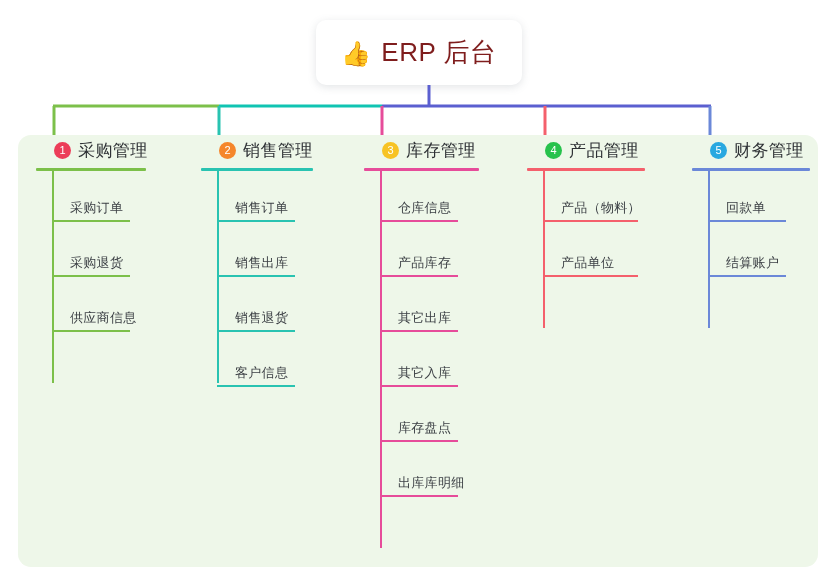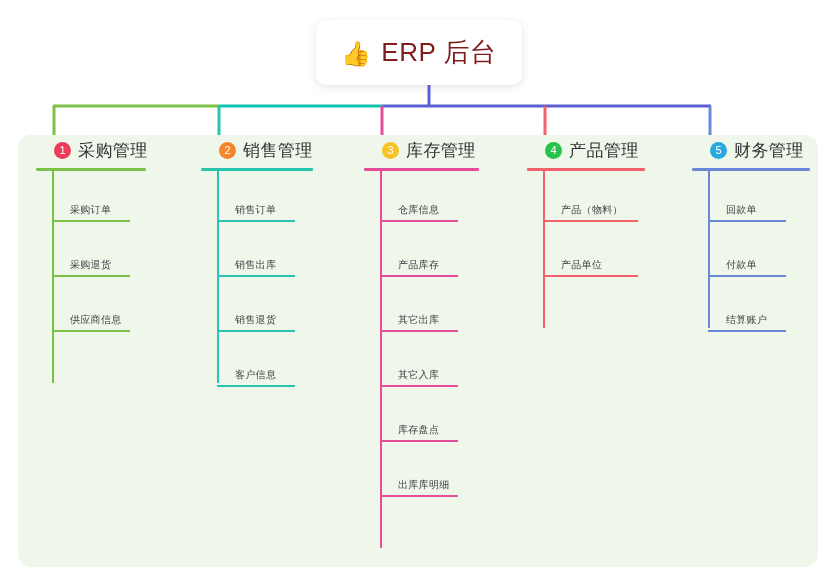--- a/index.html
+++ b/index.html
@@ -119,21 +119,21 @@
   .leaf {
     position: relative;
     height: 55px;
     box-sizing: border-box;
     padding-left: 18px;
   }
   .leaf-label {
     position: absolute;
     left: 18px;
     bottom: 9px;
-    font-size: 10px;
+    font-size: 13px;
     color: #3b3f44;
     white-space: nowrap;
     letter-spacing: 0.3px;
   }
   .leaf-underline {
     position: absolute;
     left: 0;
     bottom: 4px;
     height: 2px;
   }
@@ -265,22 +265,18 @@
         <span class="col-title">财务管理</span>
       </div>
       <div class="col-underline" style="background: rgb(107, 136, 216); width: 118px;"></div>
       <div class="leaves">
         <div class="spine" style="background: rgb(107, 136, 216); height: 157px;"></div>
         <div class="leaf">
           <span class="leaf-label">回款单</span>
           <div class="leaf-underline" style="background: rgb(107, 136, 216); width: 78px;"></div>
         </div>
         <div class="leaf">
-          <span class="leaf-label">付款单</span>
-          <div class="leaf-underline" style="background: rgb(107, 136, 216); width: 78px;"></div>
-        </div>
-        <div class="leaf">
           <span class="leaf-label">结算账户</span>
           <div class="leaf-underline" style="background: rgb(107, 136, 216); width: 78px;"></div>
         </div>
       </div>
     </div>
   </div>
 
 </body></html>

